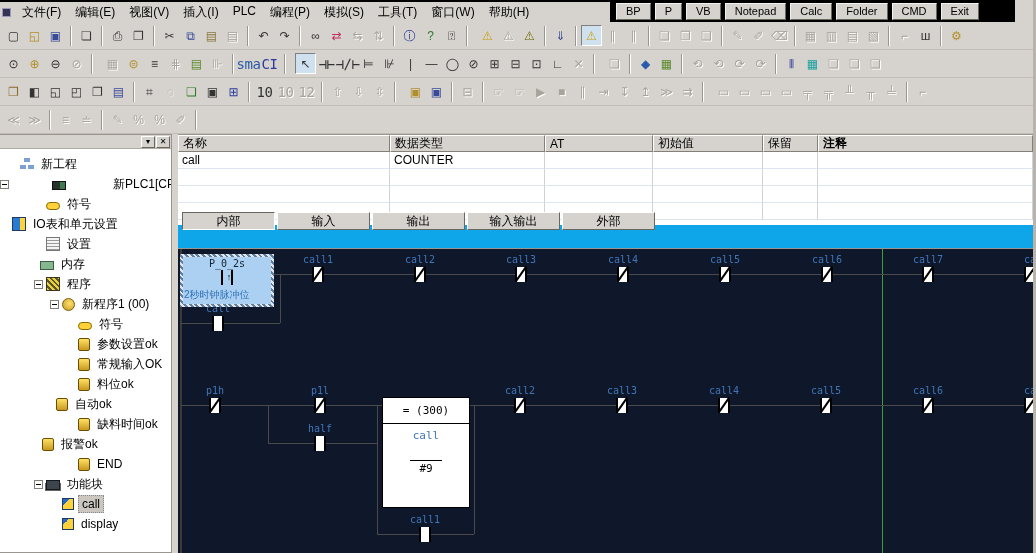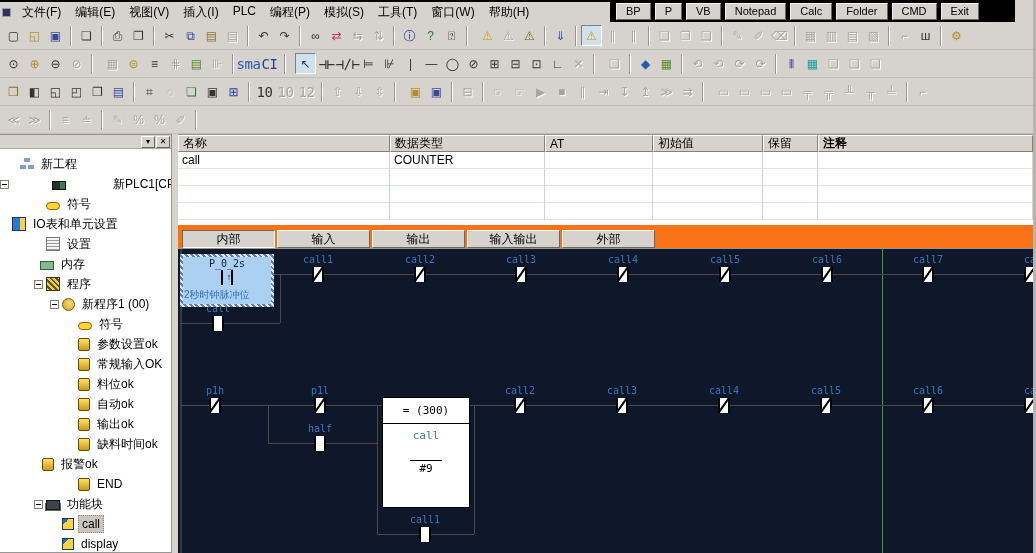--- a/index.html
+++ b/index.html
@@ -85,22 +85,22 @@
   .th-cell { background: #d6d3ce; border-top: 1px solid #fff; border-left: 1px solid #fff;
              border-right: 1px solid #848078; border-bottom: 1px solid #848078;
              font-size: 12px; padding: 0 4px; display: flex; align-items: center;
              white-space: nowrap; overflow: hidden; }
   .sym-row { display: flex; height: 17px; }
   .td-cell { border-right: 1px solid #cdd3d9; border-bottom: 1px solid #dbe6f1;
              font-size: 12px; padding: 0 4px; display: flex; align-items: center;
              white-space: nowrap; overflow: hidden; font-family: "Liberation Sans", sans-serif; }
 
   
-  #tabs { height: 24px; background: #f97316; display: flex; align-items: flex-end;
-          padding: 3px 0 0 4px; border-bottom: 1px solid #9a968f; }
+  #tabs { height: 24px; background: #0ea5e9; display: flex; align-items: flex-end;
+          padding: 3px 0 18px 4px; border-bottom: 1px solid #9a968f; }
   .sheet-tab { width: 93px; height: 18px; margin-right: 2px; background: #d6d3ce;
                border: 1px solid; border-color: #fff #6a675f #6a675f #fff;
                font-size: 12px; display: flex; align-items: center; justify-content: center;
                cursor: default; }
   .sheet-tab.active { border-color: #6a675f #fff #fff #6a675f; }
 
   
   #ladder { position: relative; flex: 1; background: #0f172a; overflow: hidden; }
   .hline { position: absolute; height: 1px; background: #4a4a4a; z-index: 1; }
   .vline { position: absolute; width: 1px; background: #4a4a4a; z-index: 1; }
@@ -395,29 +395,24 @@
           <div class="tree-item" style="padding-left: 66px;">
             <span class="exp-spacer"></span>
             <span class="ti ti-section"></span>
             <span class="tree-label">常规输入OK</span>
           </div>
           <div class="tree-item" style="padding-left: 66px;">
             <span class="exp-spacer"></span>
             <span class="ti ti-section"></span>
             <span class="tree-label">料位ok</span>
           </div>
-          <div class="tree-item" style="padding-left: 66px;">
+          <div class="tree-item" style="padding-left: 44px;">
             <span class="exp-spacer"></span>
             <span class="ti ti-section"></span>
             <span class="tree-label">自动ok</span>
-          </div>
-          <div class="tree-item" style="padding-left: 66px;">
-            <span class="exp-spacer"></span>
-            <span class="ti ti-section"></span>
-            <span class="tree-label">输出ok</span>
           </div>
           <div class="tree-item" style="padding-left: 66px;">
             <span class="exp-spacer"></span>
             <span class="ti ti-section"></span>
             <span class="tree-label">缺料时间ok</span>
           </div>
           <div class="tree-item" style="padding-left: 30px;">
             <span class="exp-spacer"></span>
             <span class="ti ti-section"></span>
             <span class="tree-label">报警ok</span>

